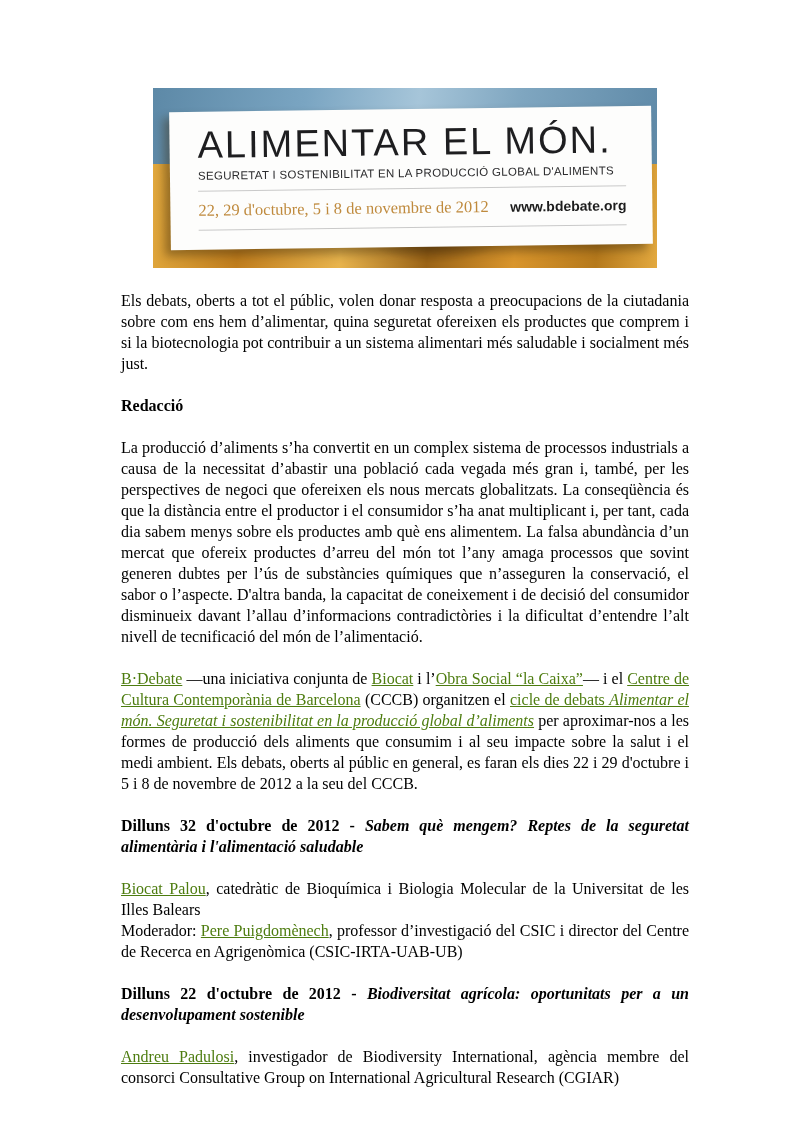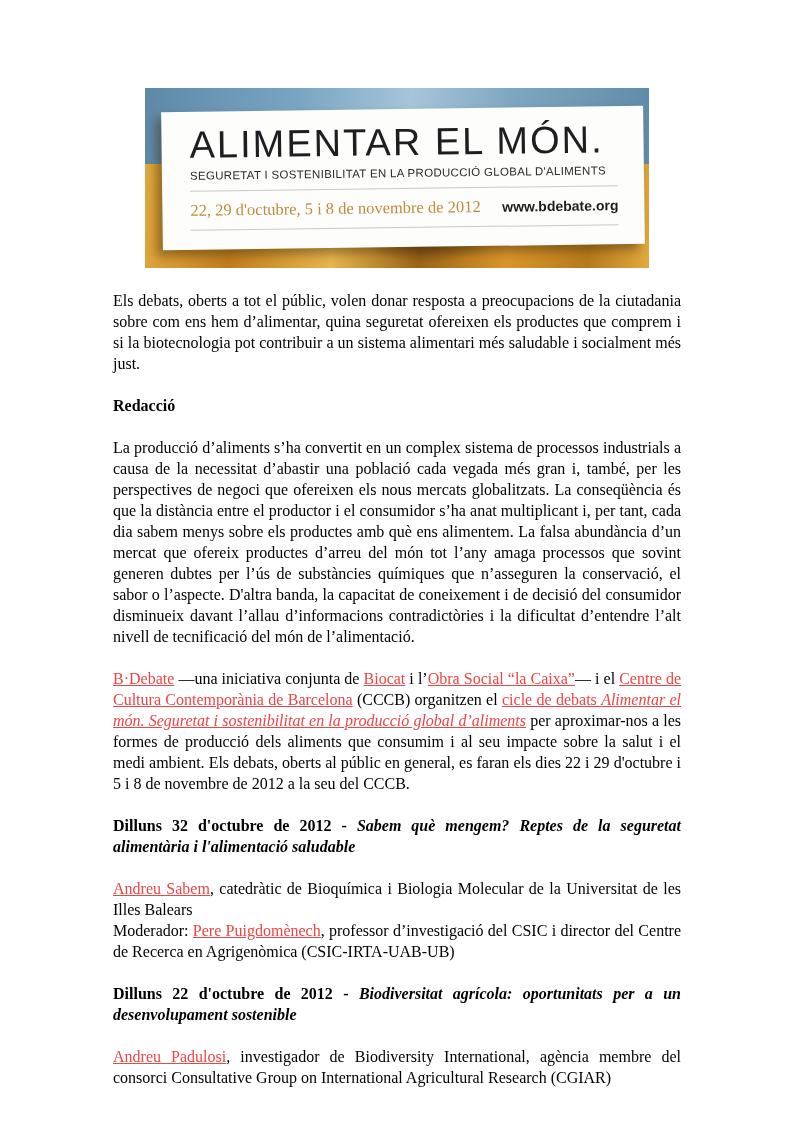--- a/index.html
+++ b/index.html
@@ -1,18 +1,18 @@
 <!DOCTYPE html>
 <html><head>
 <meta charset="utf-8">
 <style>
   html,body{margin:0;padding:0;background:#ffffff;}
   .page{position:relative;width:794px;height:1123px;background:#ffffff;
         font-family:"Liberation Serif",serif;color:#000;overflow:hidden;}
-  .content{position:absolute;left:113px;top:88px;width:568px;}
+  .content{position:absolute;left:121px;top:88px;width:568px;}
 
   
   .banner{position:relative;width:504px;height:180px;margin:0 auto;overflow:hidden;}
   .sky{position:absolute;left:0;top:0;right:0;height:45%;
        background:linear-gradient(97deg,#5d89a7 0%,#7aa5c2 30%,#a6c5d9 52%,#7fa6c0 72%,#5f8aa8 100%);}
   .wheat{position:absolute;left:0;bottom:0;right:0;height:58%;
        background:
          radial-gradient(ellipse 70px 26px at 34% 62%, rgba(58,34,6,.55), transparent 70%),
          radial-gradient(ellipse 90px 30px at 56% 75%, rgba(73,42,9,.45), transparent 70%),
          radial-gradient(ellipse 80px 30px at 76% 55%, rgba(255,226,150,.55), transparent 70%),
@@ -29,21 +29,21 @@
   .b-row{display:flex;justify-content:space-between;align-items:baseline;}
   .b-dates{font-family:"Liberation Serif",serif;font-size:16.5px;color:#bf8a3d;}
   .b-url{font-family:"Liberation Sans",sans-serif;font-size:14px;font-weight:bold;color:#1c1c1c;}
 
   
   .para{margin:21px 0 0;font-size:16px;line-height:21px;text-align:justify;}
   .first{margin-top:22px;}
   .bold{font-weight:bold;}
   .italic{font-style:italic;}
   .line{text-align:justify;}
-  .lnk{color:#ef4444;text-decoration:underline;cursor:pointer;}
+  .lnk{color:#4d7c0f;text-decoration:underline;cursor:pointer;}
   .lnk.italic{font-style:italic;}
 </style>
 </head>
 <body>
 
 <div class="page">
   <div class="content">
 
     <div class="banner">
       <div class="sky"></div>
@@ -64,21 +64,21 @@
 
     <div class="para bold">Redacció</div>
 
     <div class="para">La producció d’aliments s’ha convertit en un complex sistema de processos industrials a causa de la necessitat d’abastir una població cada vegada més gran i, també, per les perspectives de negoci que ofereixen els nous mercats globalitzats. La conseqüència és que la distància entre el productor i el consumidor s’ha anat multiplicant i, per tant, cada dia sabem menys sobre els productes amb què ens alimentem. La falsa abundància d’un mercat que ofereix productes d’arreu del món tot l’any amaga processos que sovint generen dubtes per l’ús de substàncies químiques que n’asseguren la conservació, el sabor o l’aspecte. D'altra banda, la capacitat de coneixement i de decisió del consumidor disminueix davant l’allau d’informacions contradictòries i la dificultat d’entendre l’alt nivell de tecnificació del món de l’alimentació.</div>
 
     <div class="para"><a class="lnk">B·Debate</a><span> —una iniciativa conjunta de </span><a class="lnk">Biocat</a><span> i l’</span><a class="lnk">Obra Social “la Caixa”</a><span>— i el </span><a class="lnk">Centre de Cultura Contemporània de Barcelona</a><span> (CCCB) organitzen el </span><a class="lnk">cicle de debats </a><a class="lnk italic">Alimentar el món. Seguretat i sostenibilitat en la producció global d’aliments</a><span> per aproximar-nos a les formes de producció dels aliments que consumim i al seu impacte sobre la salut i el medi ambient. Els debats, oberts al públic en general, es faran els dies 22 i 29 d'octubre i 5 i 8 de novembre de 2012 a la seu del CCCB.</span></div>
 
     <div class="para"><span class="bold">Dilluns 32 d'octubre de 2012 - </span><span class="bold italic">Sabem què mengem? Reptes de la seguretat alimentària i l'alimentació saludable</span></div>
 
     <div class="para">
-      <div class="line"><a class="lnk">Andreu Sabem</a><span>, catedràtic de Bioquímica i Biologia Molecular de la Universitat de les Illes Balears</span></div>
+      <div class="line"><a class="lnk">Biocat Palou</a><span>, catedràtic de Bioquímica i Biologia Molecular de la Universitat de les Illes Balears</span></div>
       <div class="line"><span>Moderador: </span><a class="lnk">Pere Puigdomènech</a><span>, professor d’investigació del CSIC i director del Centre de Recerca en Agrigenòmica (CSIC-IRTA-UAB-UB)</span></div>
     </div>
 
     <div class="para"><span class="bold">Dilluns 22 d'octubre de 2012 - </span><span class="bold italic">Biodiversitat agrícola: oportunitats per a un desenvolupament sostenible</span></div>
 
     <div class="para">
       <div class="line"><a class="lnk">Andreu Padulosi</a><span>, investigador de Biodiversity International, agència membre del consorci Consultative Group on International Agricultural Research (CGIAR)</span></div>
     </div>
 
   </div>

